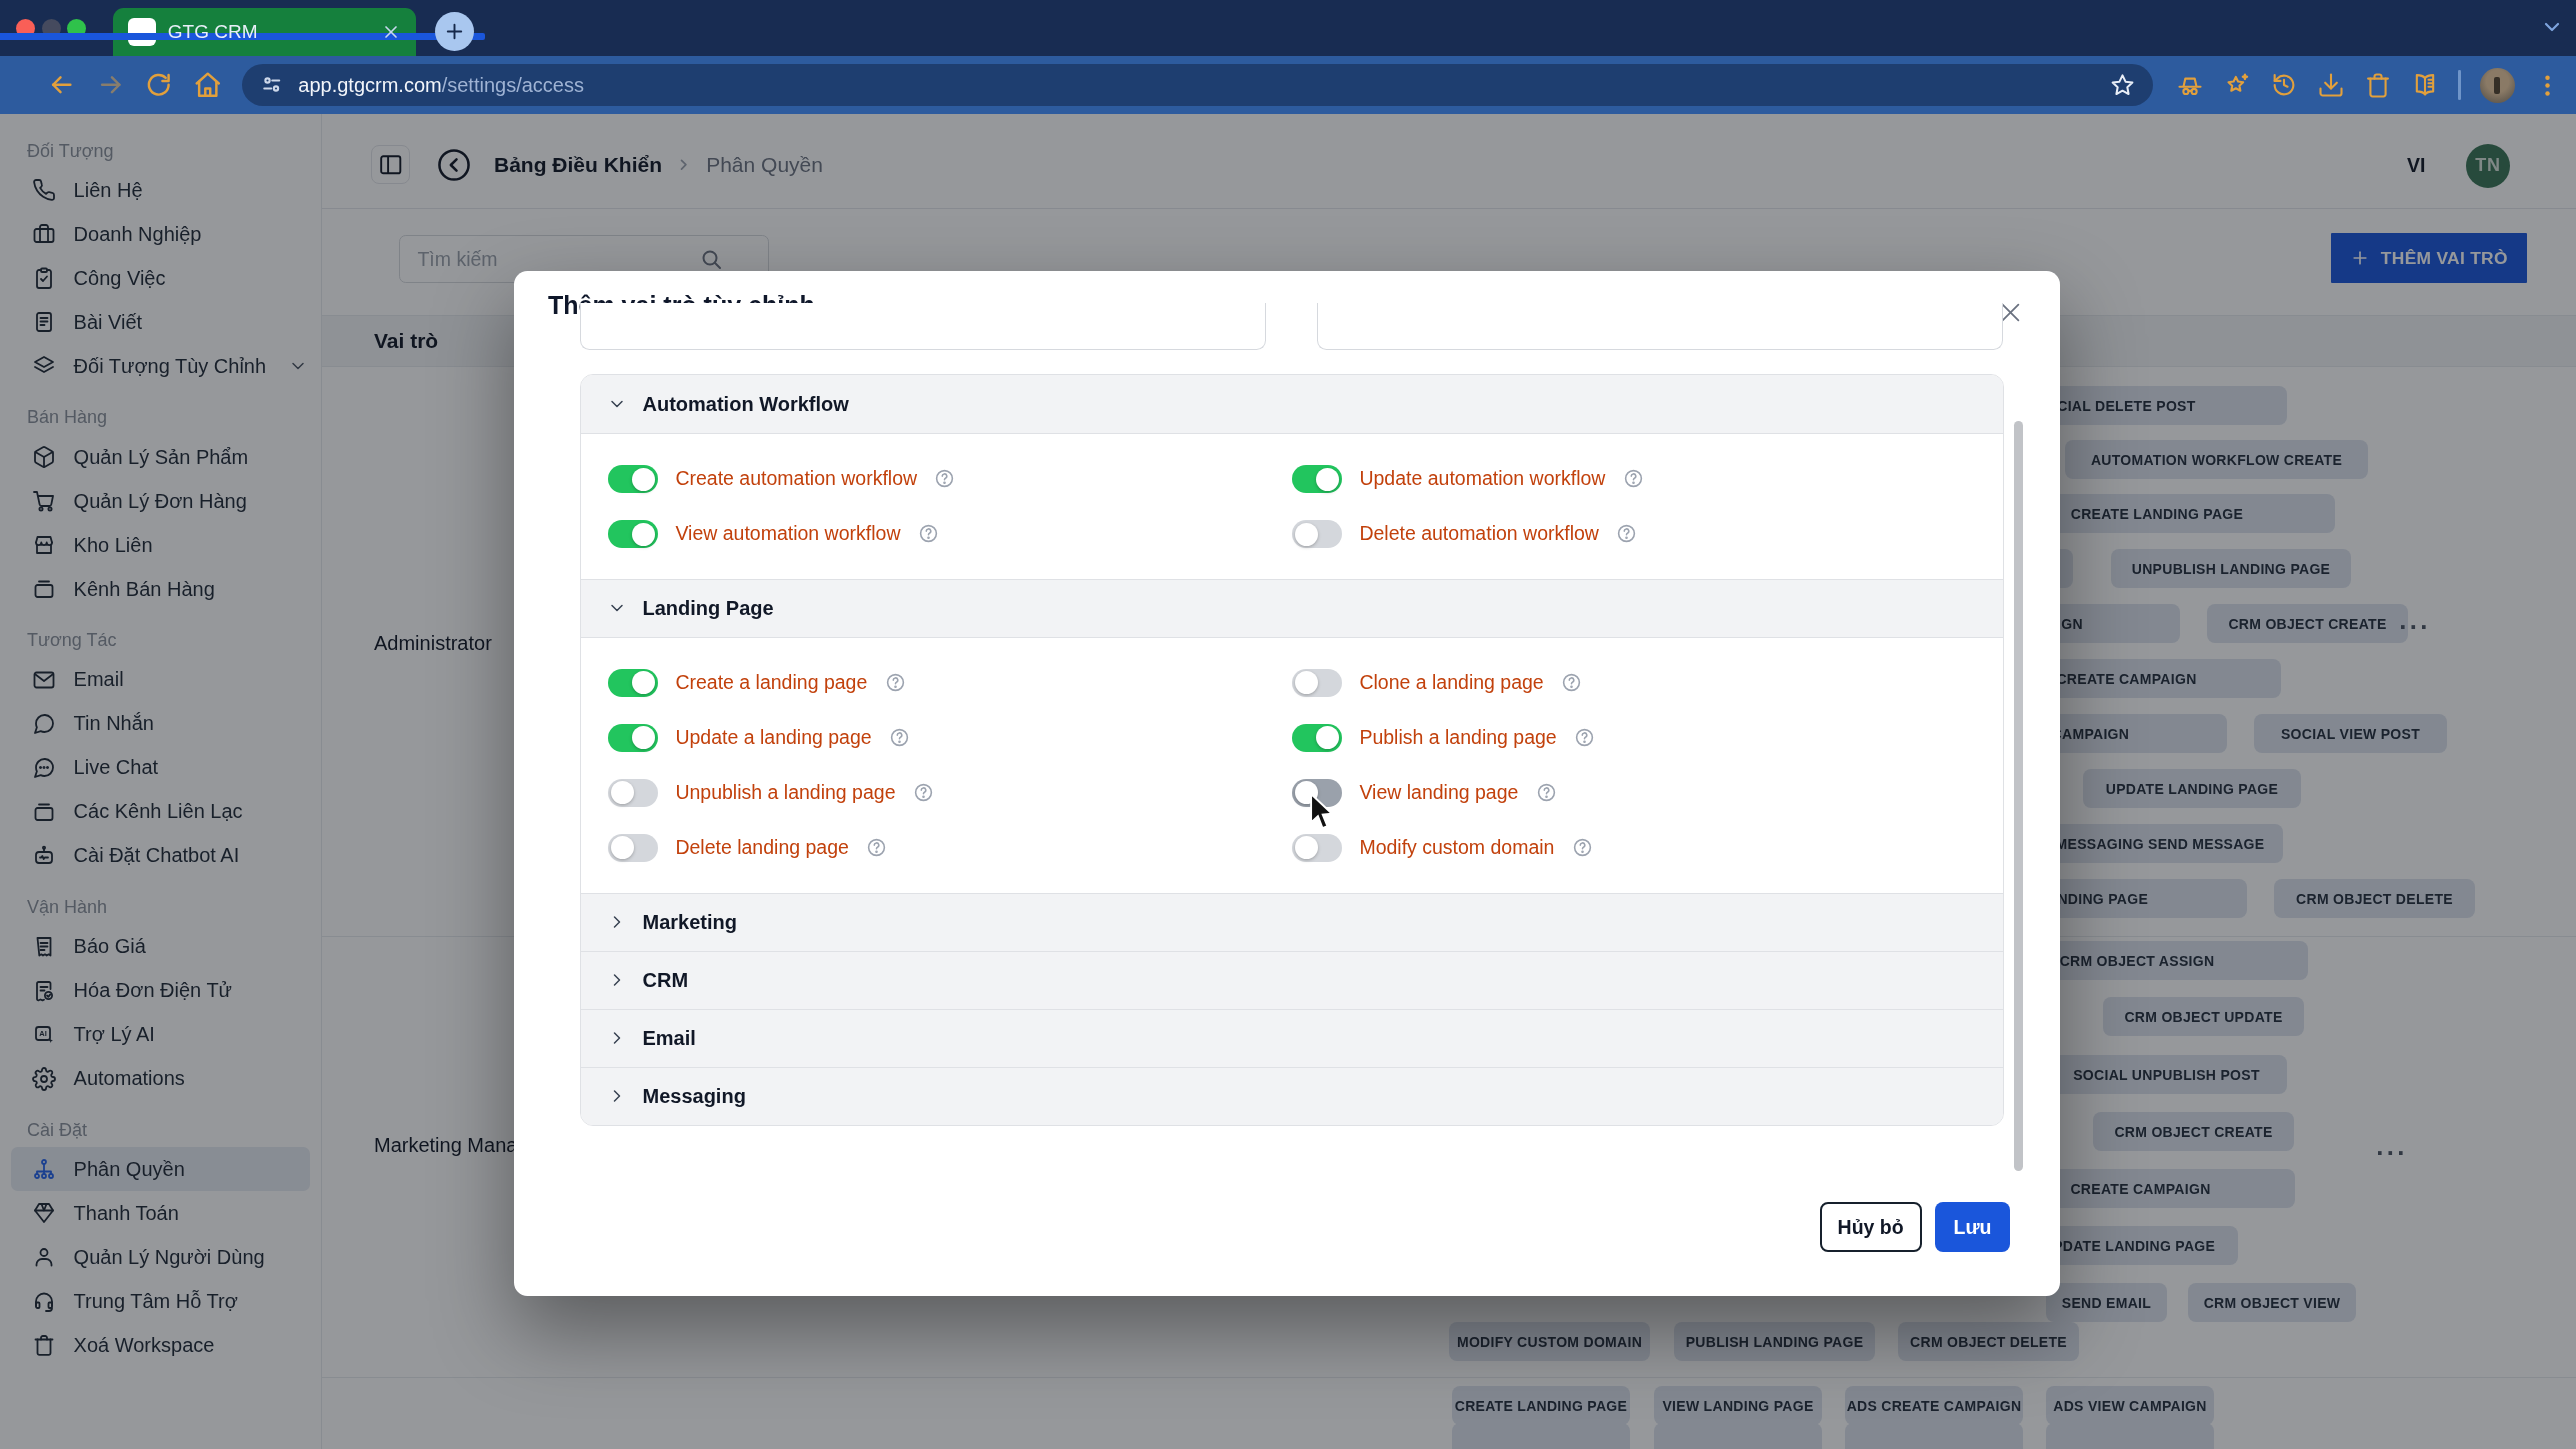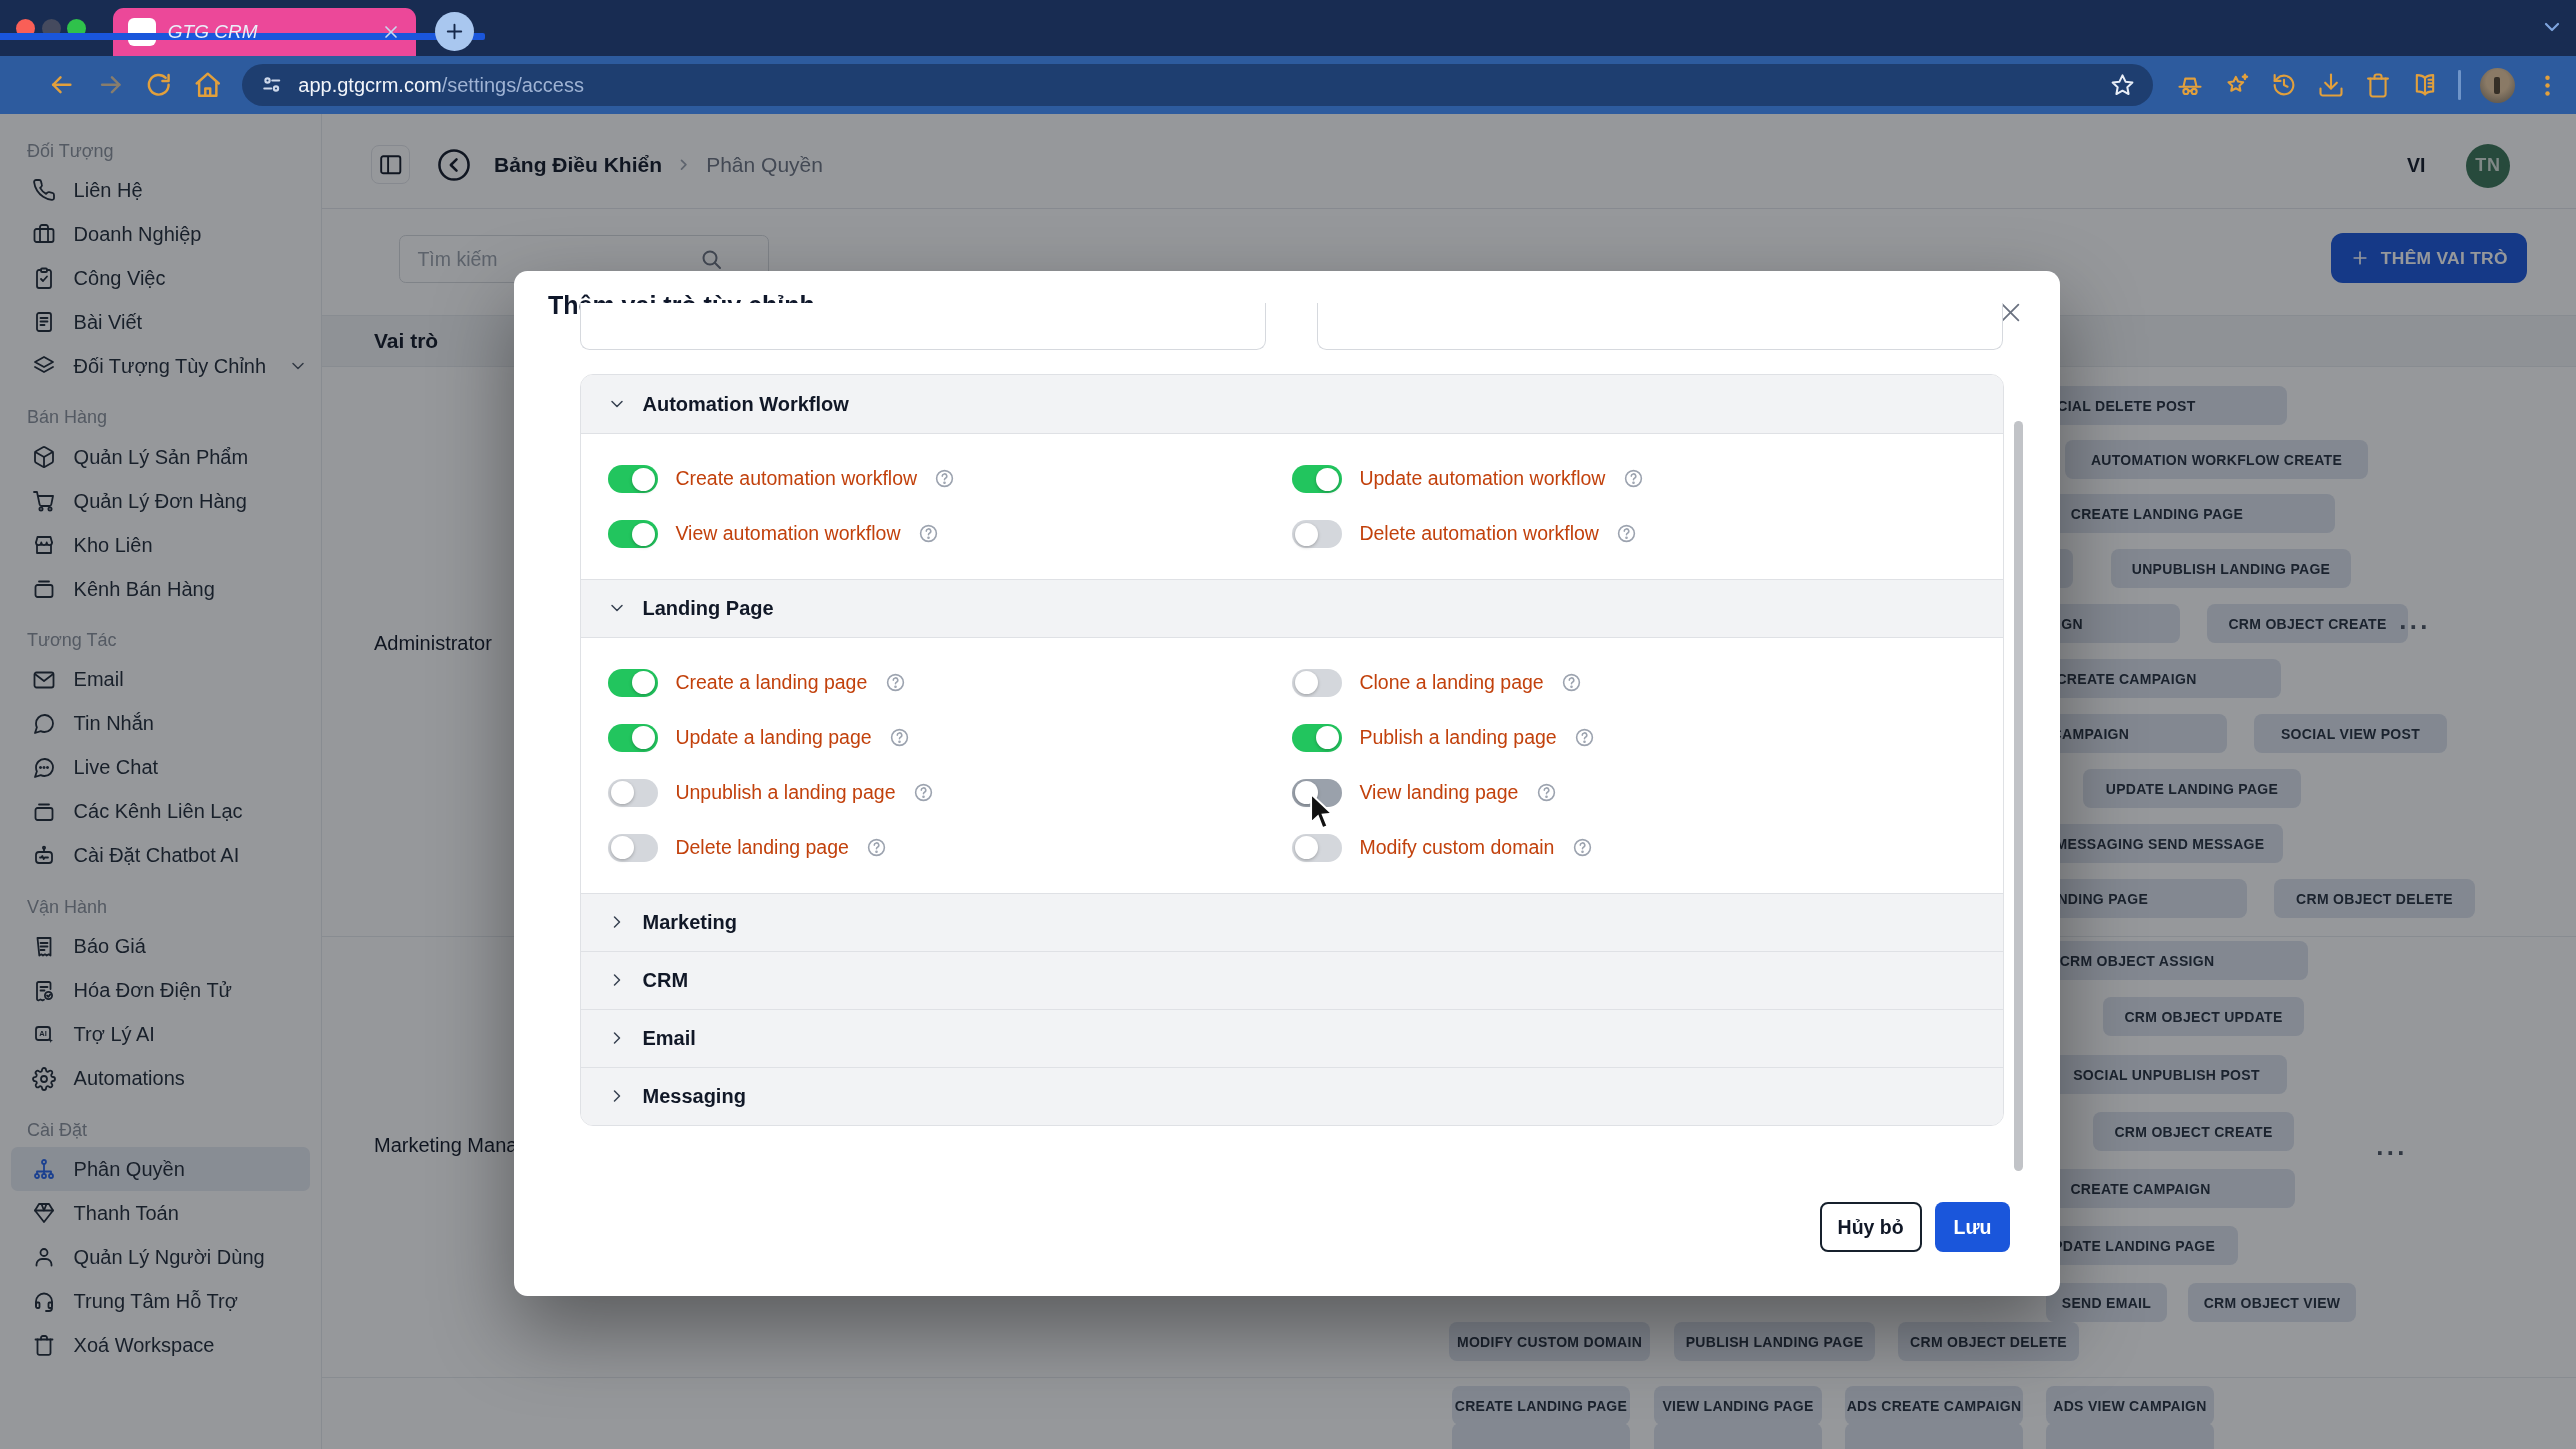--- a/index.html
+++ b/index.html
@@ -7,22 +7,22 @@
   body { font-family:"Liberation Sans", sans-serif; }
   .stage { position:relative; width:2576px; height:1449px; overflow:hidden; }
 
   
   .chrome { position:absolute; top:0; left:0; width:2576px; height:114px; }
   .tabstrip { position:absolute; top:0; left:0; right:0; height:56px; background:#182c52; }
   .traffic { position:absolute; top:19px; width:19px; height:19px; border-radius:50%; }
   .t-red { left:16px; background:#f95f57; }
   .t-mid { left:42px; background:#454a5e; }
   .t-grn { left:67px; background:#2fc24b; }
-  .tab { position:absolute; left:113px; top:8px; width:303px; height:48px; background:#ec4899;
-         border-radius:10.7px 10.7px 0 0; display:flex; align-items:center; padding:0 14.8px; gap:12px;font-style:italic; }
+  .tab { position:absolute; left:113px; top:8px; width:303px; height:48px; background:#15803d;
+         border-radius:10.7px 10.7px 0 0; display:flex; align-items:center; padding:0 14.8px; gap:12px; }
   .favicon { width:28px; height:28px; background:#fff; border-radius:6px; display:flex; flex-direction:column;
              align-items:center; justify-content:center; gap:0.7px; flex:none; }
   .favicon .f1 { font-size:8.7px; font-weight:700; color:#1a56db; line-height:8.7px; letter-spacing:0.3px;}
   .favicon .f2 { font-size:6px; font-weight:700; color:#fff; background:#1a56db; border-radius:2px; padding:0.7px 2.7px; line-height:6px;}
   .tab-title { color:#e9eff9; font-size:19px; flex:1; white-space:nowrap; overflow:hidden; }
   .tab-close { color:#c9d8ef; width:20px; height:20px; flex:none; }
   .newtab { position:absolute; left:435px; top:12px; width:39px; height:39px; border-radius:50%;
             background:#a9c7ef; display:flex; align-items:center; justify-content:center; }
   .newtab svg { width:23px; height:23px; color:#17294b; }
   .win-chev { position:absolute; right:12px; top:14.8px; width:24px; height:24px; color:#7ea4dd; }
@@ -78,21 +78,21 @@
                background:var(--avatar-green); color:#d7e3da; display:flex; align-items:center; justify-content:center;
                font-size:18px; font-weight:600; letter-spacing:0.7px; }
   .hdr-divider { position:absolute; left:0; top:94px; width:2254px; height:1.3px; background:#e5e7eb; }
 
   .search-wrap { position:absolute; left:44px; top:121px; width:370px; height:48px; }
   .search-input { width:100%; height:100%; border:1.3px solid #d6d9de; border-radius:6.7px; font-size:19.5px;
                   color:#374151; padding:0 47px 0 17.4px; outline:none; font-family:inherit; background:#fff;margin-left:33px; }
   .search-input::placeholder { color:#9aa1ab; }
   .search-ic { position:absolute; right:13.4px; top:12px; width:24px; height:24px; color:#6b7280; }
   .add-role { position:absolute; left:2009px; top:119px; width:196px; height:50px; background:var(--accent);
-              border-radius:12px; display:flex; align-items:center; justify-content:center; gap:10.7px;
+              border-radius:1px; display:flex; align-items:center; justify-content:center; gap:10.7px;
               color:#fff; }
   .add-role svg { width:20px; height:20px; }
   .add-role span { font-size:17.4px; font-weight:600; letter-spacing:0.3px; }
 
   .thead { position:absolute; left:0; top:201px; width:2254px; height:52px; background:#f3f5f7;
            border-top:1.3px solid #e7e9ed; border-bottom:1.3px solid #e7e9ed; display:flex; align-items:center; }
   .thead span { margin-left:52px; font-size:21px; font-weight:700; color:#111827; }
 
   .row-name { position:absolute; left:52px; font-size:20px; color:#111827; }
   .row-div { position:absolute; left:0; width:2254px; height:1.3px; background:#e7e9ed; }

